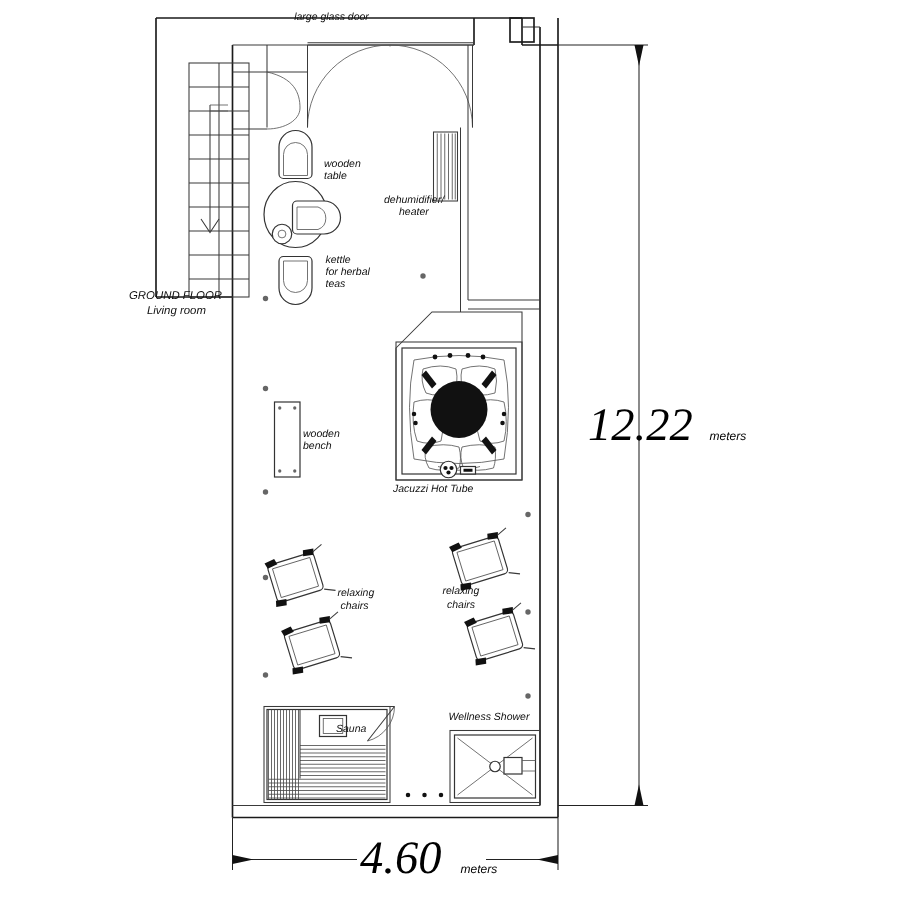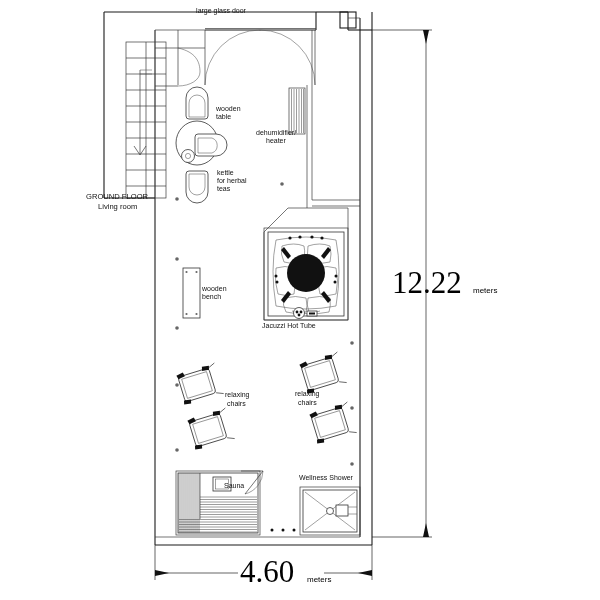--- a/index.html
+++ b/index.html
@@ -3,21 +3,21 @@
 <meta charset="utf-8">
 <style>
   html,body{margin:0;padding:0;background:#ffffff;}
   body{
     width:600px;height:600px;
     font-family:"Liberation Sans", sans-serif;
     color:#1a1a1a;
     overflow:hidden;
     position:relative;
   }
-  #plan-root{position:absolute;inset:0;width:564px;height:600px;}
+  #plan-root{position:absolute;inset:0;width:564px;height:600px;font-style:italic;}
   svg{display:block;}
   .lbl{font-family:"Liberation Sans", sans-serif;fill:#111111;}
   .lbl-sm{font-size:7px;}
   .lbl-room{font-size:7.6px;}
   .dim-big{font-size:31px;font-family:"Liberation Serif", serif;fill:#000;}
   .dim-unit{font-size:8px;fill:#000;}
   .wall{fill:none;stroke:#1a1a1a;stroke-width:1.1;}
   .thin{fill:none;stroke:#3a3a3a;stroke-width:0.7;}
   .thinner{fill:none;stroke:#555;stroke-width:0.55;}
   .hatch{stroke:#4a4a4a;stroke-width:0.55;fill:none;}

